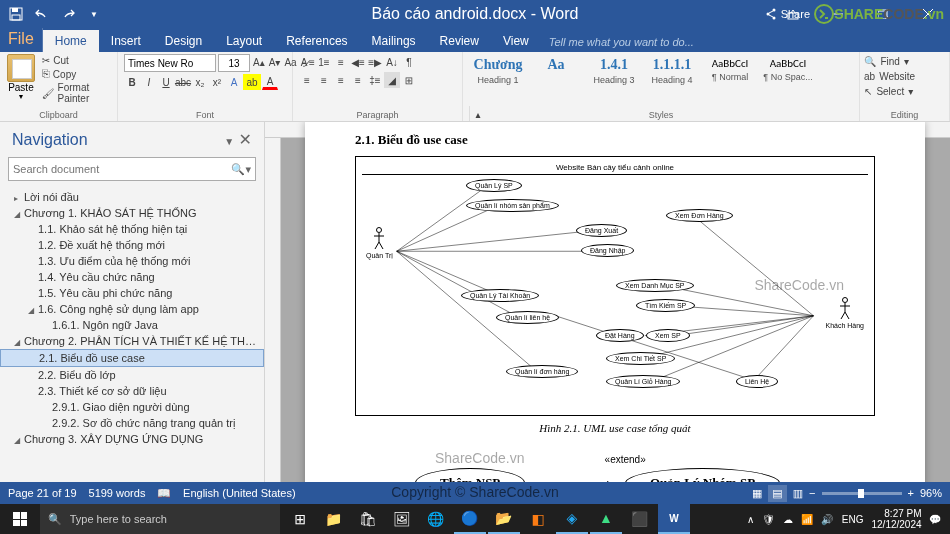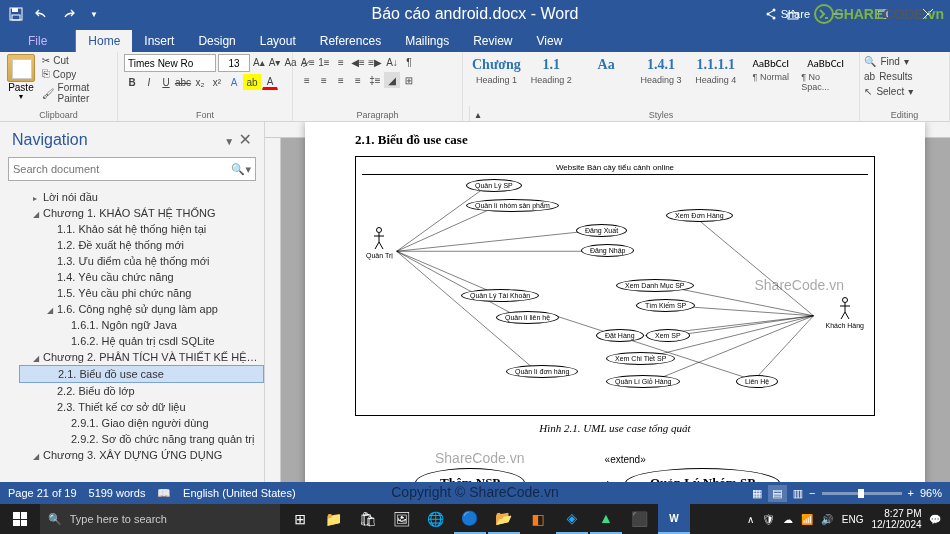--- a/index.html
+++ b/index.html
@@ -9,21 +9,21 @@
 .titlebar { height: 28px; background: #2b579a; color: #fff; display: flex; align-items: center; position: relative; }
 .qat { display: flex; align-items: center; gap: 2px; padding-left: 4px; }
 .qat-btn { width: 24px; height: 22px; display: flex; align-items: center; justify-content: center; color: #fff; cursor: pointer; }
 .title-center { position: absolute; left: 50%; transform: translateX(-50%); font-size: 16px; }
 .win-controls { position: absolute; right: 0; display: flex; }
 .win-btn { width: 45px; height: 28px; display: flex; align-items: center; justify-content: center; color: #fff; }
 .share-btn { position: absolute; right: 140px; color: #fff; font-size: 11px; display: flex; align-items: center; gap: 4px; }
 
 
 .ribbon-tabs { height: 24px; background: #2b579a; display: flex; align-items: flex-end; padding-left: 0; }
-.file-tab { background: #2b579a; color: #c4b5fd; padding: 4px 28px; font-size: 12px; border-right: 1px solid rgba(255,255,255,0.2);}
+.file-tab { background: #2b579a; color: #fdba74; padding: 4px 8px; font-size: 16px; border-right: 1px solid rgba(255,255,255,0.2);}
 .rtab { padding: 4px 12px; font-size: 12px; color: #fff; cursor: pointer; }
 .rtab.active { background: #f3f3f3; color: #2b579a; margin-top: 18px; }
 .tellme { color: #b8cce4; font-size: 11px; padding: 4px 8px; font-style: italic; }
 
 
 .ribbon { height: 70px; background: #f3f3f3; border-bottom: 1px solid #d4d4d4; display: flex; }
 .group { border-right: 1px solid #e1e1e1; padding: 2px 6px; display: flex; flex-direction: column; position: relative; }
 .group-label { font-size: 9px; color: #666; text-align: center; position: absolute; bottom: 1px; left: 0; right: 0; }
 .clipboard-grp { width: 118px; }
 .paste-big { display: flex; flex-direction: column; align-items: center; width: 36px; float:left; }
@@ -48,21 +48,21 @@
 
 .main { display: flex; height: 380px; }
 .navpane { width: 265px; background: #f3f3f3; border-right: 1px solid #d4d4d4; display:flex; flex-direction:column; }
 .nav-header { padding: 8px 12px 4px; color: #2b579a; font-size: 16px; display:flex; justify-content:space-between; align-items:center;gap:26px;}
 .nav-search { margin: 4px 8px; height: 24px; border: 1px solid #ababab; background:#fff; display:flex; align-items:center; padding:0 4px;}
 .nav-search input { border:none; outline:none; flex:1; font-size:11px; color:#888;}
 .nav-tabs { display:flex; border-bottom:1px solid #d4d4d4; padding:0 8px; gap:12px; margin-top:6px;}
 .nav-tab { font-size:11px; color:#666; padding:4px 2px; cursor:pointer;}
 .nav-tab.active { color:#2b579a; border-bottom:2px solid #2b579a; font-weight:600;}
 .nav-tree { flex:1; overflow-y:auto; padding:4px 0;}
-.tree-item { font-size: 11px; color: #333; padding: 2px 4px 2px 18px; cursor:pointer; white-space:nowrap; overflow:hidden; text-overflow:ellipsis;margin-left:19px;}
+.tree-item { font-size: 11px; color: #333; padding: 2px 4px 2px 18px; cursor:pointer; white-space:nowrap; overflow:hidden; text-overflow:ellipsis;}
 .tree-item.selected { background:#cde0f6; border:1px solid #7da2ce;}
 .tree-item.lvl1 { padding-left: 14px; font-weight:normal;}
 .tree-item.lvl2 { padding-left: 28px; }
 .tree-item.lvl3 { padding-left: 42px; }
 .tree-caret { display:inline-block; width:10px; font-size:8px; color:#666;}
 
 .doc-area { flex:1; background:#aaa; position:relative; overflow:hidden;}
 .ruler-h { height: 16px; background:#f3f3f3; border-bottom:1px solid #ccc; position:relative;}
 .ruler-v { width: 16px; background:#f3f3f3; position:absolute; left:0; top:16px; bottom:0; border-right:1px solid #ccc;}
 .page { position:absolute; left:40px; top:0; width:620px; background:#fff; box-shadow:0 0 8px rgba(0,0,0,0.3); padding:10px 50px;}
@@ -171,20 +171,21 @@
           <line x1="0" y1="0" x2="10" y2="10" stroke="#fff"></line>
           <line x1="10" y1="0" x2="0" y2="10" stroke="#fff"></line>
         </svg>
       </div>
   </div>
 </div>
 
 <div class="ribbon-tabs">
   <div class="file-tab">File</div>
   <div id="rtabs" style="display: contents;"><span class="rtab active">Home</span><span class="rtab">Insert</span><span class="rtab">Design</span><span class="rtab">Layout</span><span class="rtab">References</span><span class="rtab">Mailings</span><span class="rtab">Review</span><span class="rtab">View</span></div>
+  <div class="tellme">Tell me what you want to do...</div>
 </div>
 
 <div class="ribbon">
   <div class="group clipboard-grp">
     <div style="display:flex; height:54px;">
       <div class="paste-big">
         <div class="paste-icon"></div>
         <span style="font-size:10px;">Paste</span>
         <span style="font-size:7px;">▼</span>
       </div>
@@ -259,24 +260,20 @@
     <div class="group-label">Paragraph</div>
   </div>
 
   <div class="group styles-grp">
     <div id="styles-gallery" style="display:flex;">
         <div class="style-item">
           <div class="style-preview ">Chương</div>
           <div>Heading 1</div>
         </div>
         <div class="style-item">
-          <div class="style-preview ">1.1</div>
-          <div>Heading 2</div>
-        </div>
-        <div class="style-item">
           <div class="style-preview ">Aa</div>
           <div></div>
         </div>
         <div class="style-item">
           <div class="style-preview ">1.4.1</div>
           <div>Heading 3</div>
         </div>
         <div class="style-item">
           <div class="style-preview ">1.1.1.1</div>
           <div>Heading 4</div>
@@ -294,21 +291,21 @@
       <span class="mini-btn" style="height:16px;">▴</span>
 
     </div>
     <div class="group-label">Styles</div>
   </div>
 
   <div class="group editing-grp">
     <div class="edit-item"><span>🔍</span><span>Find</span> ▾</div>
     <div class="edit-item">
         <span>ab</span>
-        <span>Results</span>
+        <span>Website</span>
       </div>
     <div class="edit-item"><span>↖</span><span>Select</span> ▾</div>
     <div class="group-label">Editing</div>
   </div>
 </div>
 
 <div class="main">
   <div class="navpane">
     <div class="nav-header">
       <span>Navigation</span>
@@ -321,21 +318,20 @@
     <div class="nav-tree" id="navtree">
         <div class="tree-item lvl1"><span class="tree-caret">▸</span>Lời nói đầu</div>
         <div class="tree-item lvl1"><span class="tree-caret">◢</span>Chương 1. KHẢO SÁT HỆ THỐNG</div>
         <div class="tree-item lvl2"><span class="tree-caret"></span>1.1. Khảo sát hệ thống hiện tại</div>
         <div class="tree-item lvl2"><span class="tree-caret"></span>1.2. Đề xuất hệ thống mới</div>
         <div class="tree-item lvl2"><span class="tree-caret"></span>1.3. Ưu điểm của hệ thống mới</div>
         <div class="tree-item lvl2"><span class="tree-caret"></span>1.4. Yêu cầu chức năng</div>
         <div class="tree-item lvl2"><span class="tree-caret"></span>1.5. Yêu cầu phi chức năng</div>
         <div class="tree-item lvl2"><span class="tree-caret">◢</span>1.6. Công nghệ sử dụng làm app</div>
         <div class="tree-item lvl3"><span class="tree-caret"></span>1.6.1. Ngôn ngữ Java</div>
-        <div class="tree-item lvl3"><span class="tree-caret"></span>1.6.2. Hệ quản trị csdl SQLite</div>
         <div class="tree-item lvl1"><span class="tree-caret">◢</span>Chương 2. PHÂN TÍCH VÀ THIẾT KẾ HỆ THỐNG</div>
         <div class="tree-item lvl2 selected"><span class="tree-caret"></span>2.1. Biểu đồ use case</div>
         <div class="tree-item lvl2"><span class="tree-caret"></span>2.2. Biểu đồ lớp</div>
         <div class="tree-item lvl2"><span class="tree-caret"></span>2.3. Thiết kế cơ sở dữ liệu</div>
         <div class="tree-item lvl3"><span class="tree-caret"></span>2.9.1. Giao diện người dùng</div>
         <div class="tree-item lvl3"><span class="tree-caret"></span>2.9.2. Sơ đồ chức năng trang quản trị</div>
         <div class="tree-item lvl1"><span class="tree-caret">◢</span>Chương 3. XÂY DỰNG ỨNG DỤNG</div>
       </div>
   </div>
 

